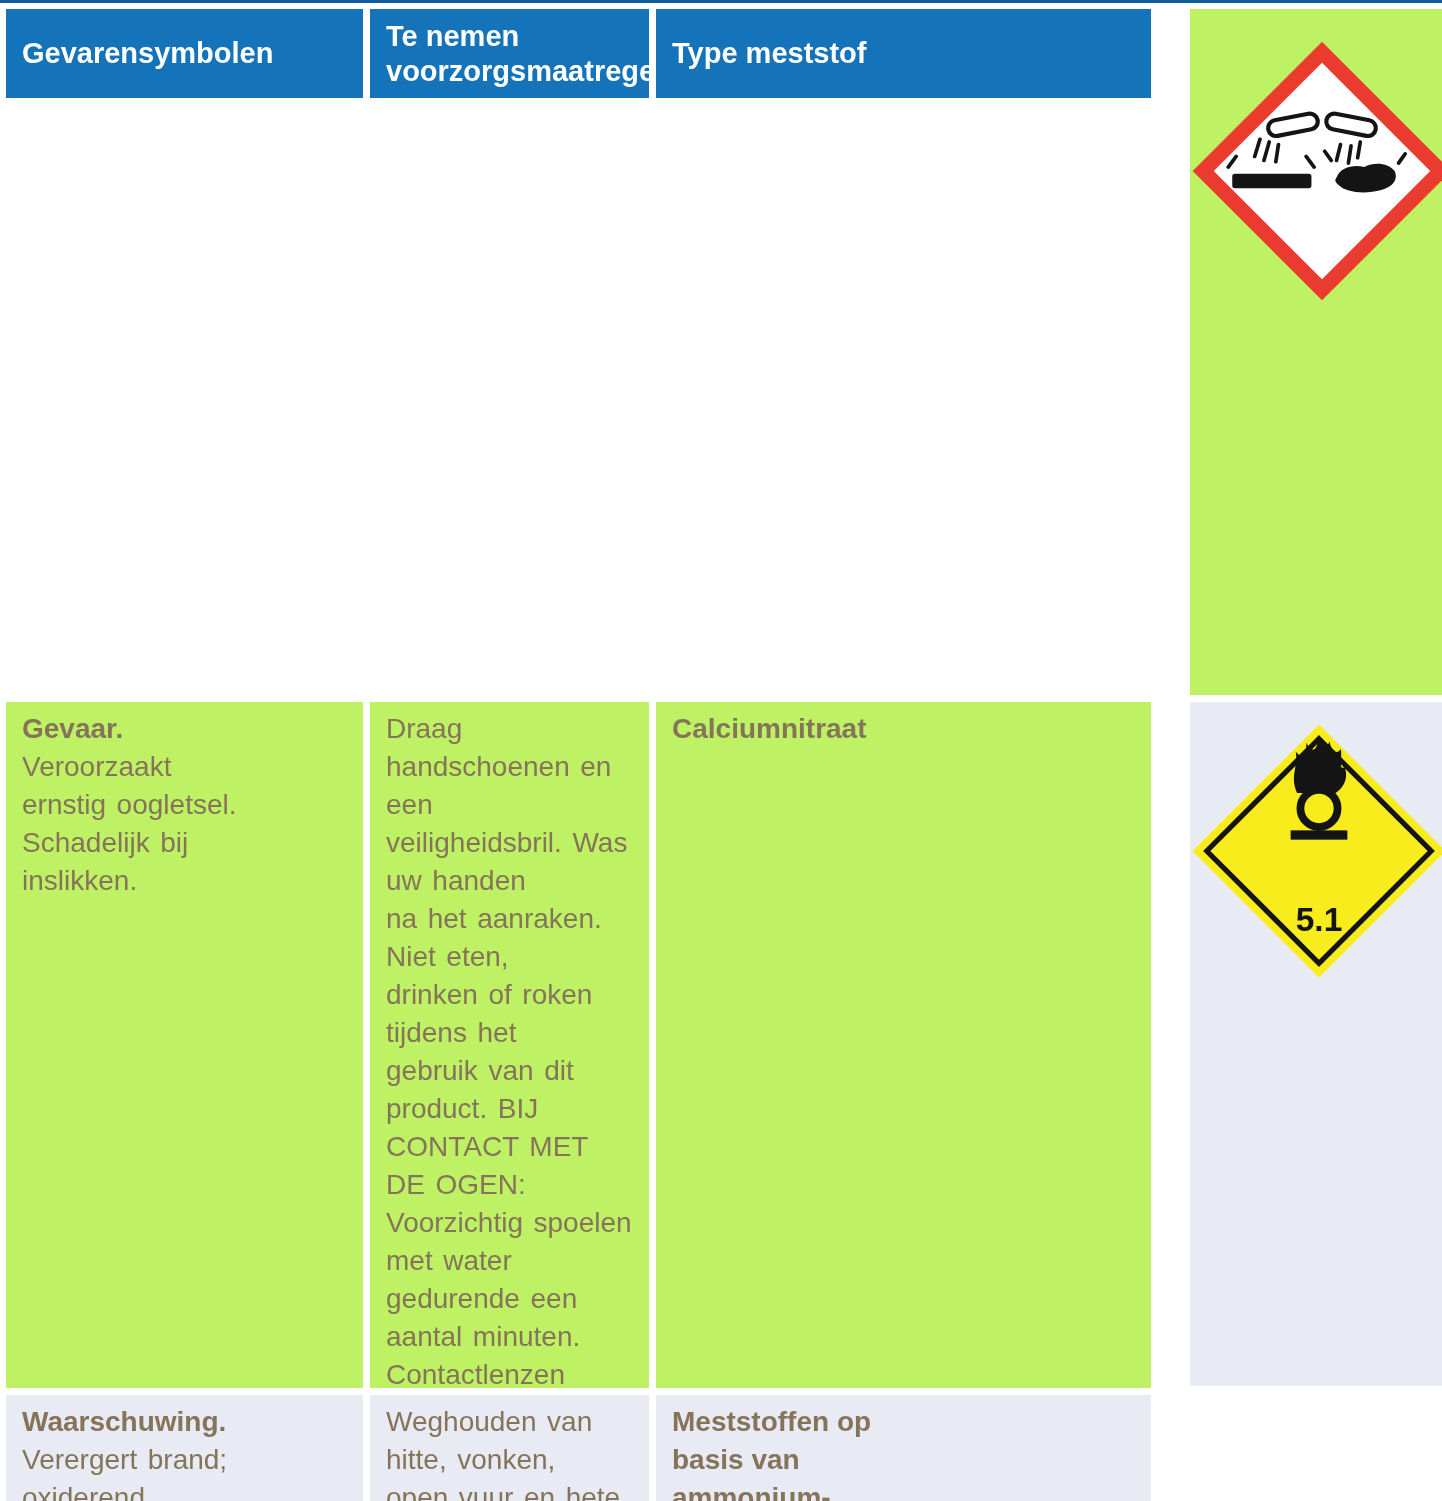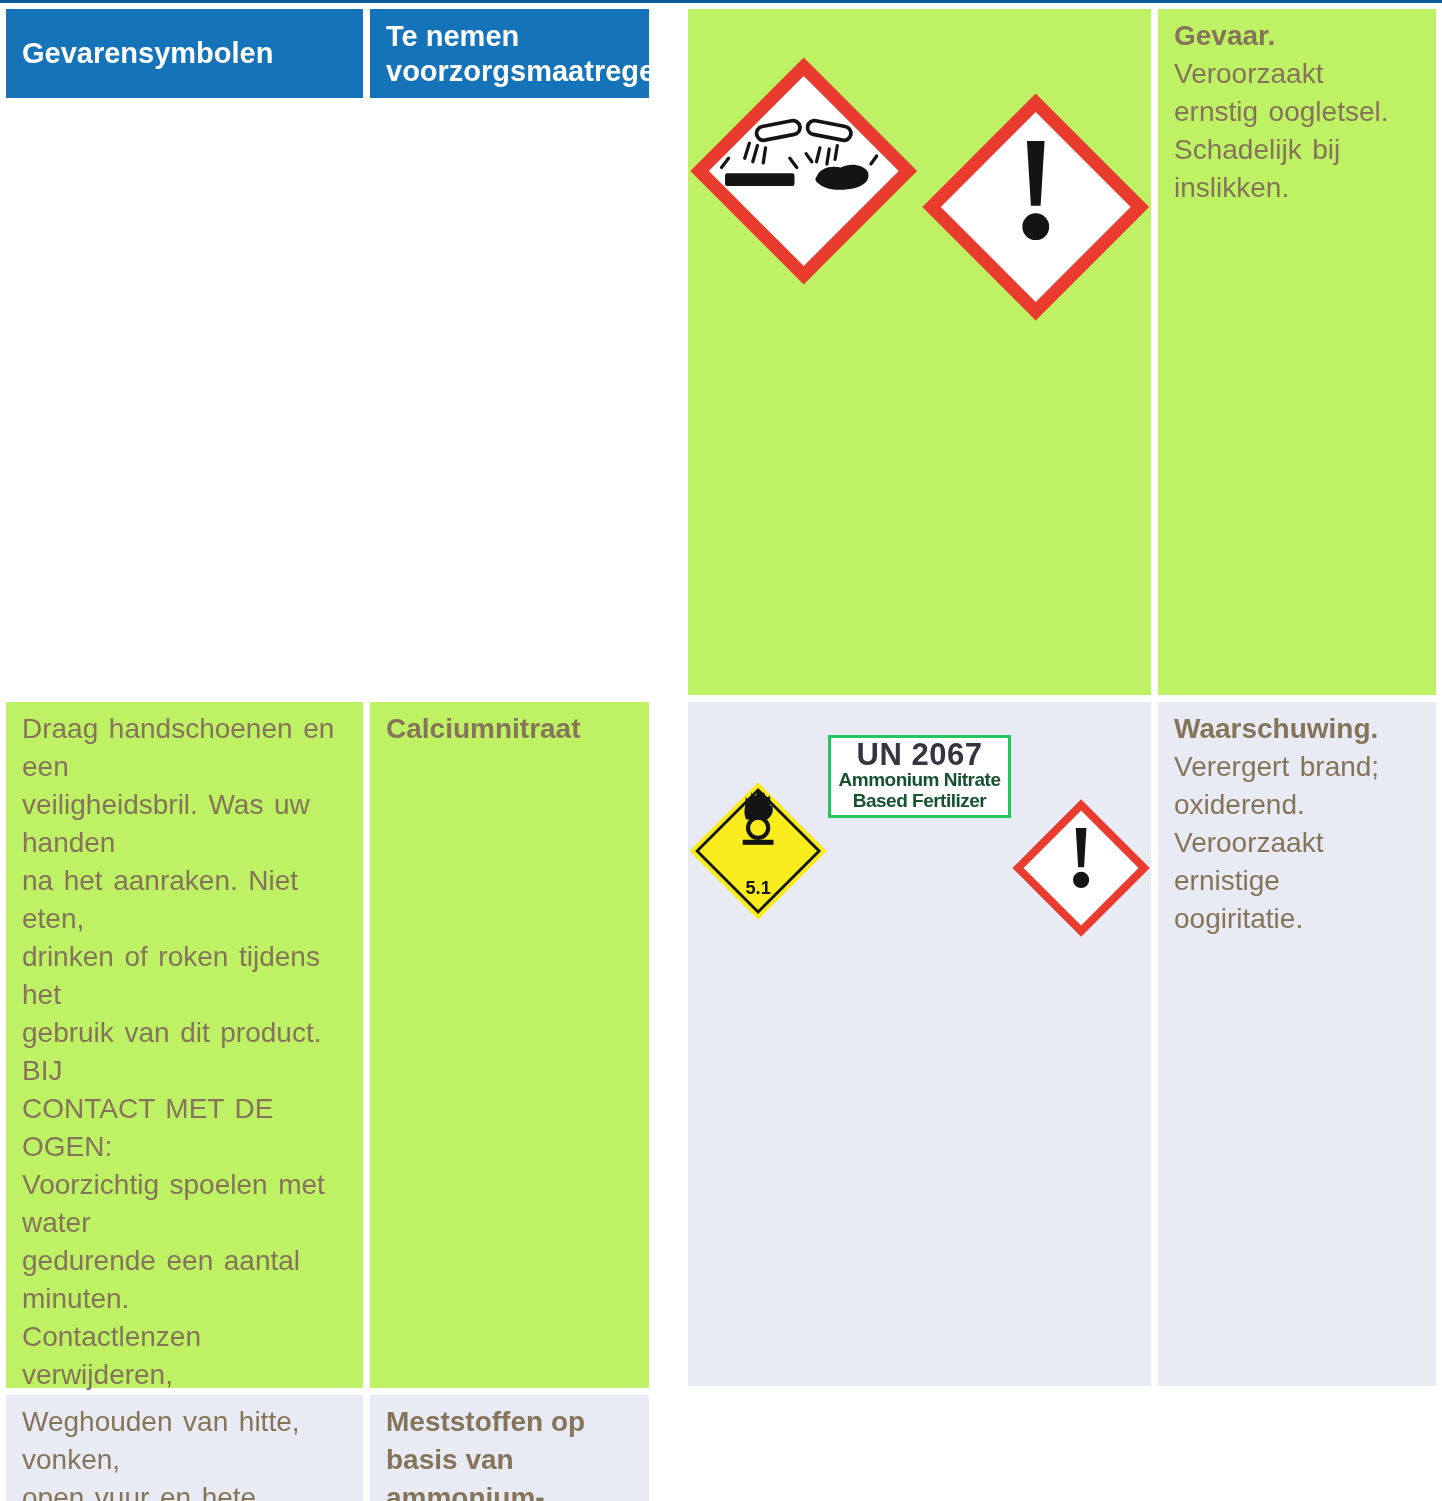--- a/index.html
+++ b/index.html
@@ -69,20 +69,21 @@
   .gray-bar{height:12px;background:#8a8a8a;width:1442px;}
 </style>
 </head>
 <body>
 
 <div class="hazard-table">
 
   <div class="th">Gevarensymbolen</div>
   <div class="th" style="white-space:pre-line;">Te nemen
 voorzorgsmaatregelen</div>
+  <div class="th">Type meststof</div>
 
   <div class="cell row1 sym-cell">
     <svg class="pict" viewBox="0 0 100 100" aria-hidden="true">
       <polygon points="50,1 99,50 50,99 1,50" fill="#ea3c2e"></polygon>
       <polygon points="50,9 91,50 50,91 9,50" fill="#ffffff"></polygon>
       <g stroke="#141414" stroke-width="1.6" fill="#ffffff" stroke-linecap="round">
         <rect x="29.5" y="29.5" width="19" height="6" rx="3" transform="rotate(-11 39 32.5)"></rect>
         <rect x="51.5" y="29.5" width="19" height="6" rx="3" transform="rotate(11 61 32.5)"></rect>
       </g>
       <g stroke="#141414" stroke-width="1.4" fill="none" stroke-linecap="round">

